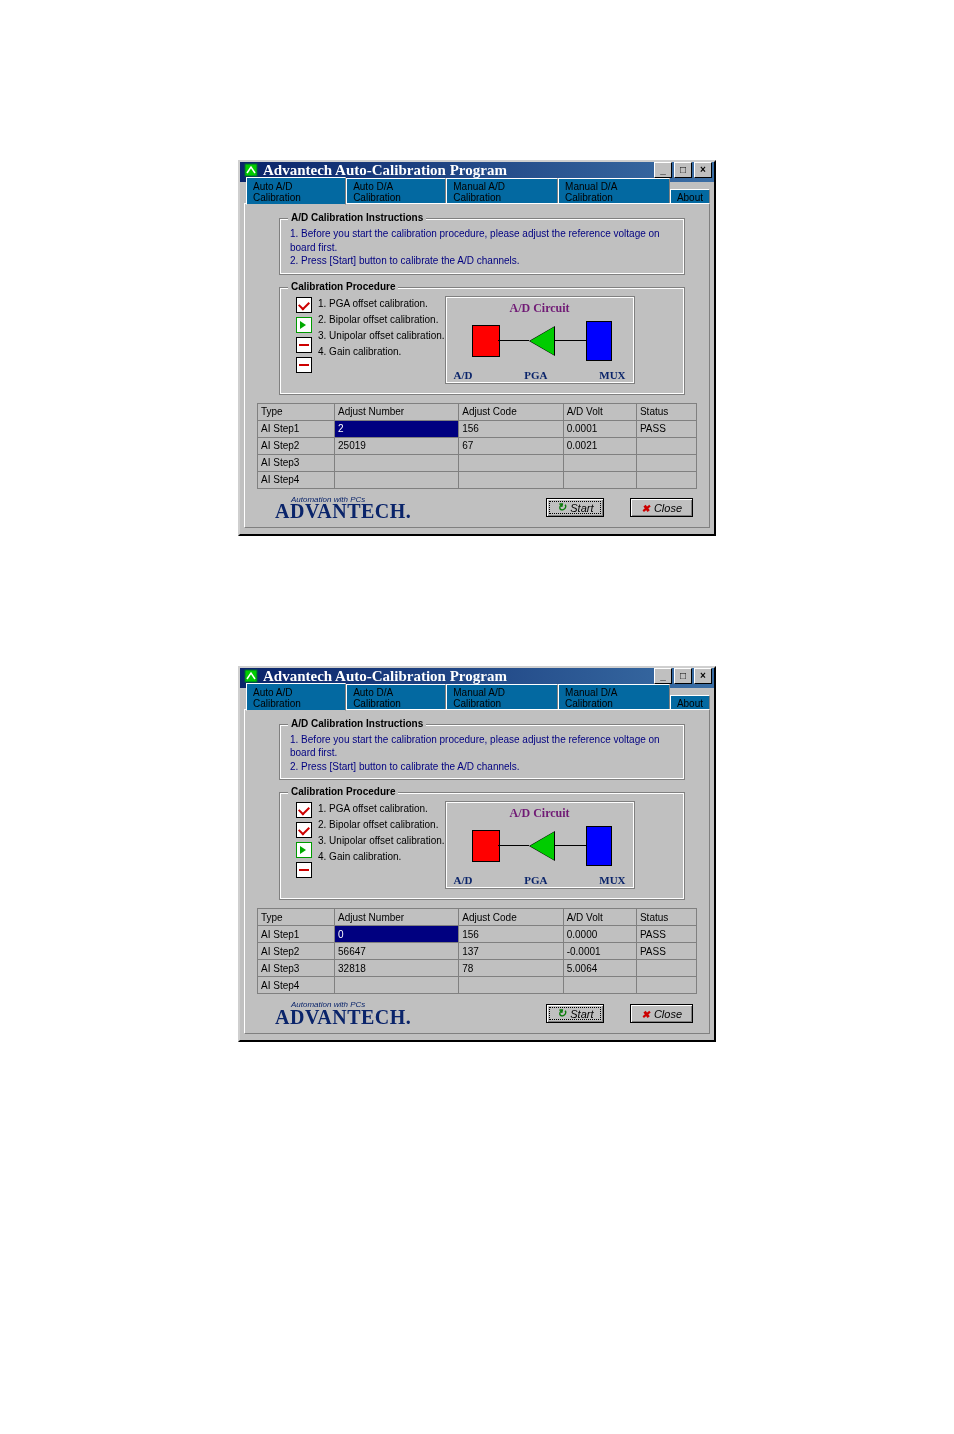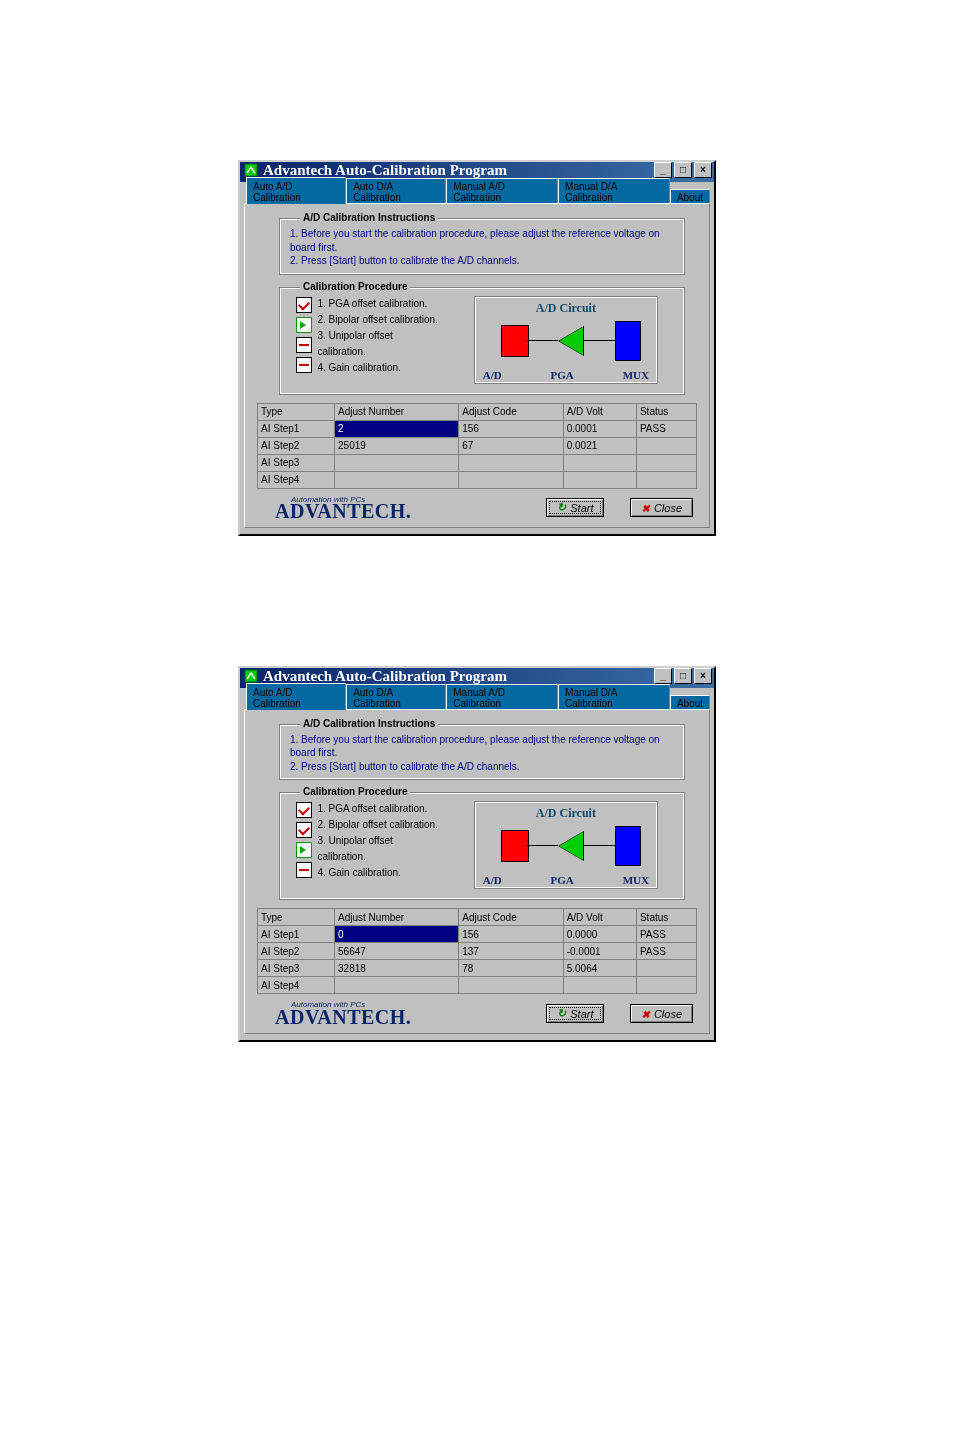--- a/index.html
+++ b/index.html
@@ -92,35 +92,34 @@
   }
   .groupbox {
     border: 1px solid #808080;
     position: relative;
     margin: 6px 18px 8px 28px;
     padding: 8px 10px 6px 10px;
     box-shadow: 1px 1px 0 #fff inset, -1px -1px 0 #fff inset;
   }
   .groupbox .legend {
     position: absolute;
-    top: -7px; left: 20px;
+    top: -7px; left: 8px;
     background: #c0c0c0;
     padding: 0 3px;
     font-weight: bold;
     font-size: 10px;
   }
   .instr {
     color: #000080;
     font-size: 10px;
     line-height: 1.35;
   }
   .procwrap {
     display: flex;
-    gap: 34px;
-    margin: 0 16px 4px 6px;
+    margin: 0 6px 4px 6px;
   }
   .procleft { display: flex; }
   .iconcol { width: 18px; display: flex; flex-direction: column; gap: 4px; margin-right: 4px; padding-top: 1px;}
   .stepicon { width:14px; height:14px; border:1px solid #000; background:#fff; position:relative;}
   .stepicon.check::after{
     content:""; position:absolute; left:2px; top:3px;
     width:8px; height:5px; border-left:2px solid #c00; border-bottom:2px solid #c00;
     transform: rotate(-45deg);
   }
   .stepicon.arrow { background:#fff; border-color:#090;}
@@ -133,21 +132,21 @@
     content:""; position:absolute; left:2px; right:2px; top:6px; height:2px; background:#c00;
   }
   .steplist { font-size:10px; line-height:1.6;}
   .circuitbox {
     border:1px solid #808080;
     padding: 4px 6px 2px 6px;
     width: 176px;
     box-shadow: 1px 1px 0 #fff inset, -1px -1px 0 #fff inset;
   }
   .circuitbox .clabel {
-    color: #0c4a6e;
+    color: #701a75;
     font-family: "Times New Roman", serif;
     font-weight: bold;
     font-size: 12px;
     text-align: center;
   }
   .diagram { height: 50px; position: relative; margin-top:3px;}
   .blk { position:absolute; border:1px solid #000;}
   .blk.red { background:#f00; width:26px; height:30px; left:20px; top:6px;}
   .tri { position:absolute; left:78px; top:8px; width:0;height:0;
          border-top:14px solid transparent; border-bottom:14px solid transparent;

